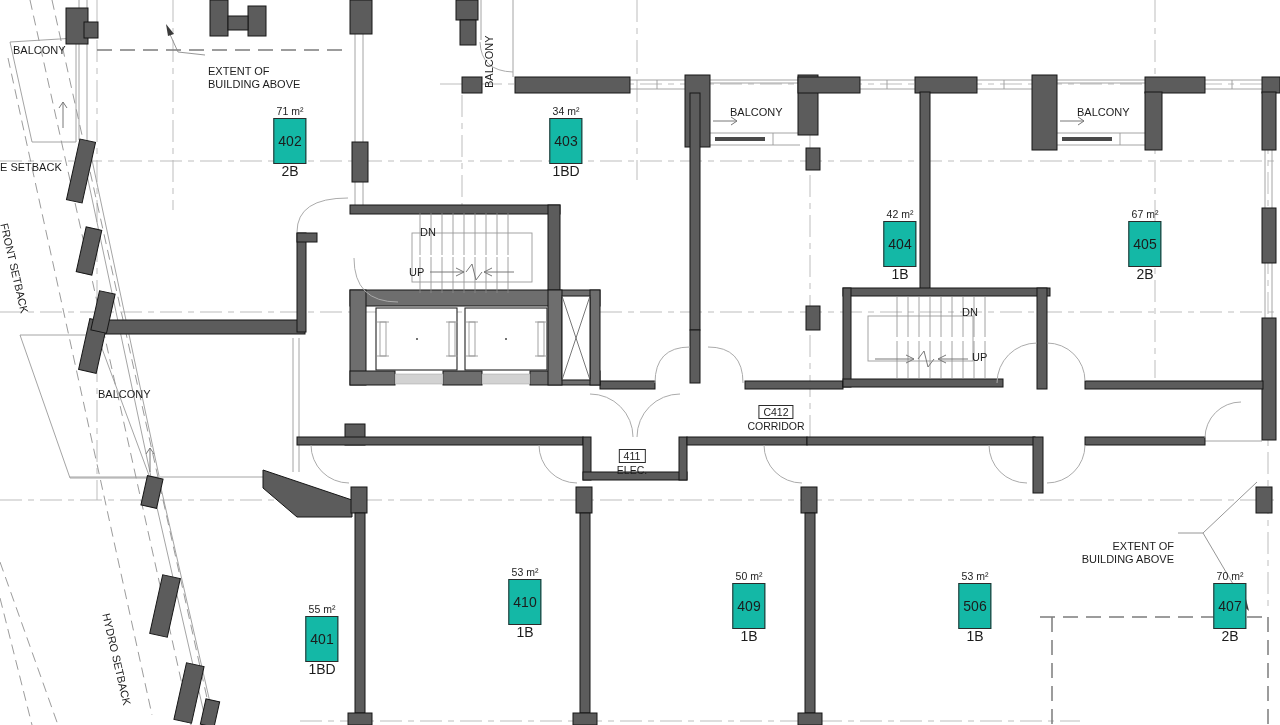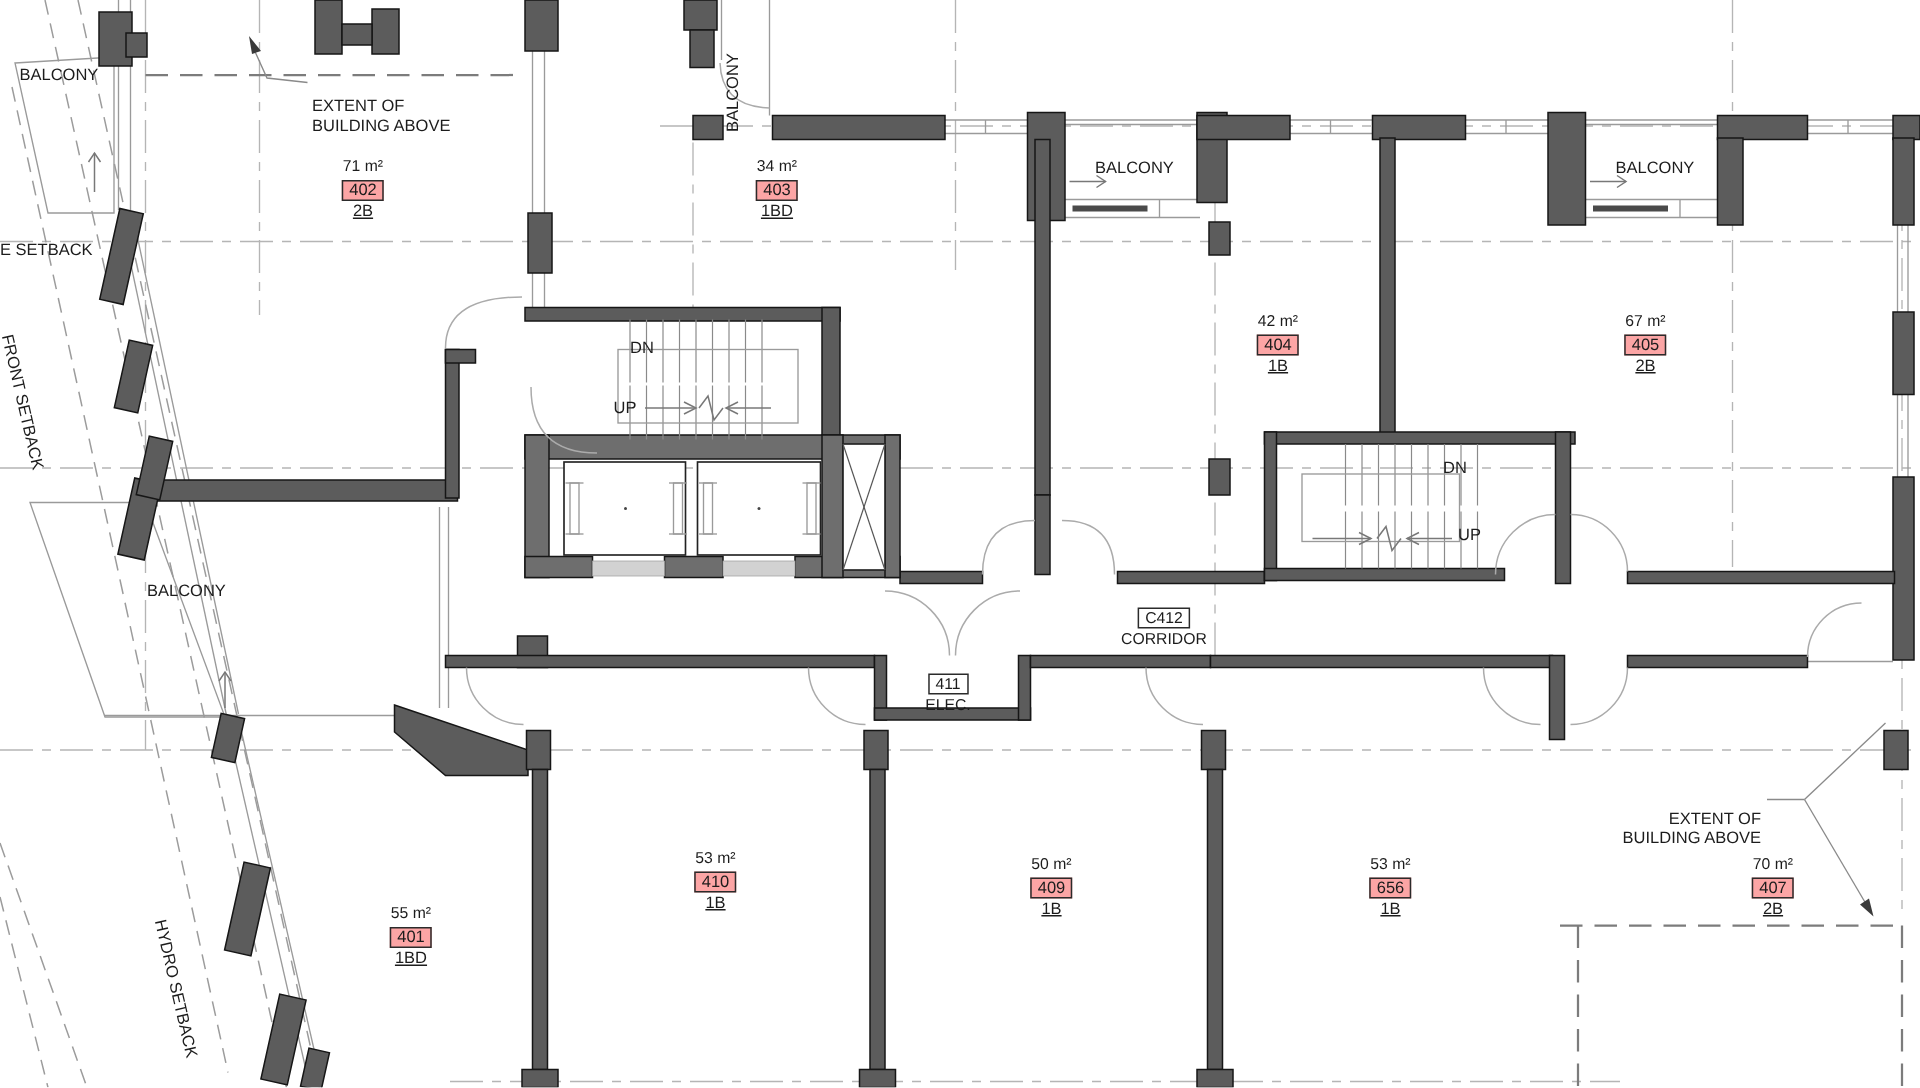--- a/index.html
+++ b/index.html
@@ -19,25 +19,25 @@
   .g2{stroke:#7c7c7c;stroke-width:1.5;stroke-dasharray:15 8;fill:none;}
   .g3{stroke:#9c9c9c;stroke-width:1;stroke-dasharray:10 6;fill:none;}
   .tr{stroke:#8a8a8a;stroke-width:0.8;fill:none;}
   .ar{stroke:#787878;stroke-width:1;fill:none;}
   .ld{stroke:#8a8a8a;stroke-width:0.9;fill:none;}
   .fillind{fill:#3a3a3a;stroke:none;}
   .box-white{fill:#ffffff;stroke:#222222;stroke-width:1.1;}
   .thresh{fill:#d2d2d2;stroke:#a0a0a0;stroke-width:0.5;}
   
   .lbl{position:absolute;font-size:11px;line-height:13px;color:#1c1c1c;white-space:nowrap;}
-  .unit-label{position:absolute;text-align:center;transform:translateX(-50%);}
+  .unit-label{position:absolute;text-align:center;transform:translateX(-50%);margin-left:48px;}
   .unit-label .u-area{font-size:10.5px;line-height:12px;color:#1c1c1c;}
-  .unit-label .u-num{display:inline-block;border:1px solid #2b2b2b;background:#fca5a5;
-        padding:0 4px;font-size:11px;line-height:12px;margin:1px 0;color:#1c1c1c;}
-  .unit-label .u-type{font-size:11px;line-height:12px;color:#1c1c1c;text-decoration:underline;}
+  .unit-label .u-num{display:inline-block;border:1px solid #2b2b2b;background:#14b8a6;
+        padding:16px 4px;font-size:14px;line-height:12px;margin:1px 0;color:#1c1c1c;}
+  .unit-label .u-type{font-size:14px;line-height:12px;color:#1c1c1c;}
   .room-label{position:absolute;text-align:center;transform:translateX(-50%);}
   .room-label .u-num{display:inline-block;border:1px solid #2b2b2b;background:#fff;
         padding:0 4px;font-size:10.5px;line-height:12px;color:#1c1c1c;}
   .room-label .u-name{font-size:10.5px;line-height:12px;color:#1c1c1c;}
   .rot-up{transform:rotate(-90deg);transform-origin:left bottom;}
   .rot-diag{transform:rotate(77deg);transform-origin:left top;}
   .extent{line-height:13px;margin-top:20px;}
   .extent.right{text-align:right;width:170px;}
 </style>
 </head>
@@ -411,21 +411,21 @@
     <div class="u-num">410</div>
     <div class="u-type">1B</div>
   </div>
   <div class="unit-label" style="left:701px;top:570px">
     <div class="u-area">50 m²</div>
     <div class="u-num">409</div>
     <div class="u-type">1B</div>
   </div>
   <div class="unit-label" style="left:927px;top:570px">
     <div class="u-area">53 m²</div>
-    <div class="u-num">656</div>
+    <div class="u-num">506</div>
     <div class="u-type">1B</div>
   </div>
   <div class="unit-label" style="left:1182px;top:570px">
     <div class="u-area">70 m²</div>
     <div class="u-num">407</div>
     <div class="u-type">2B</div>
   </div>
 </div>
 
 </body></html>

